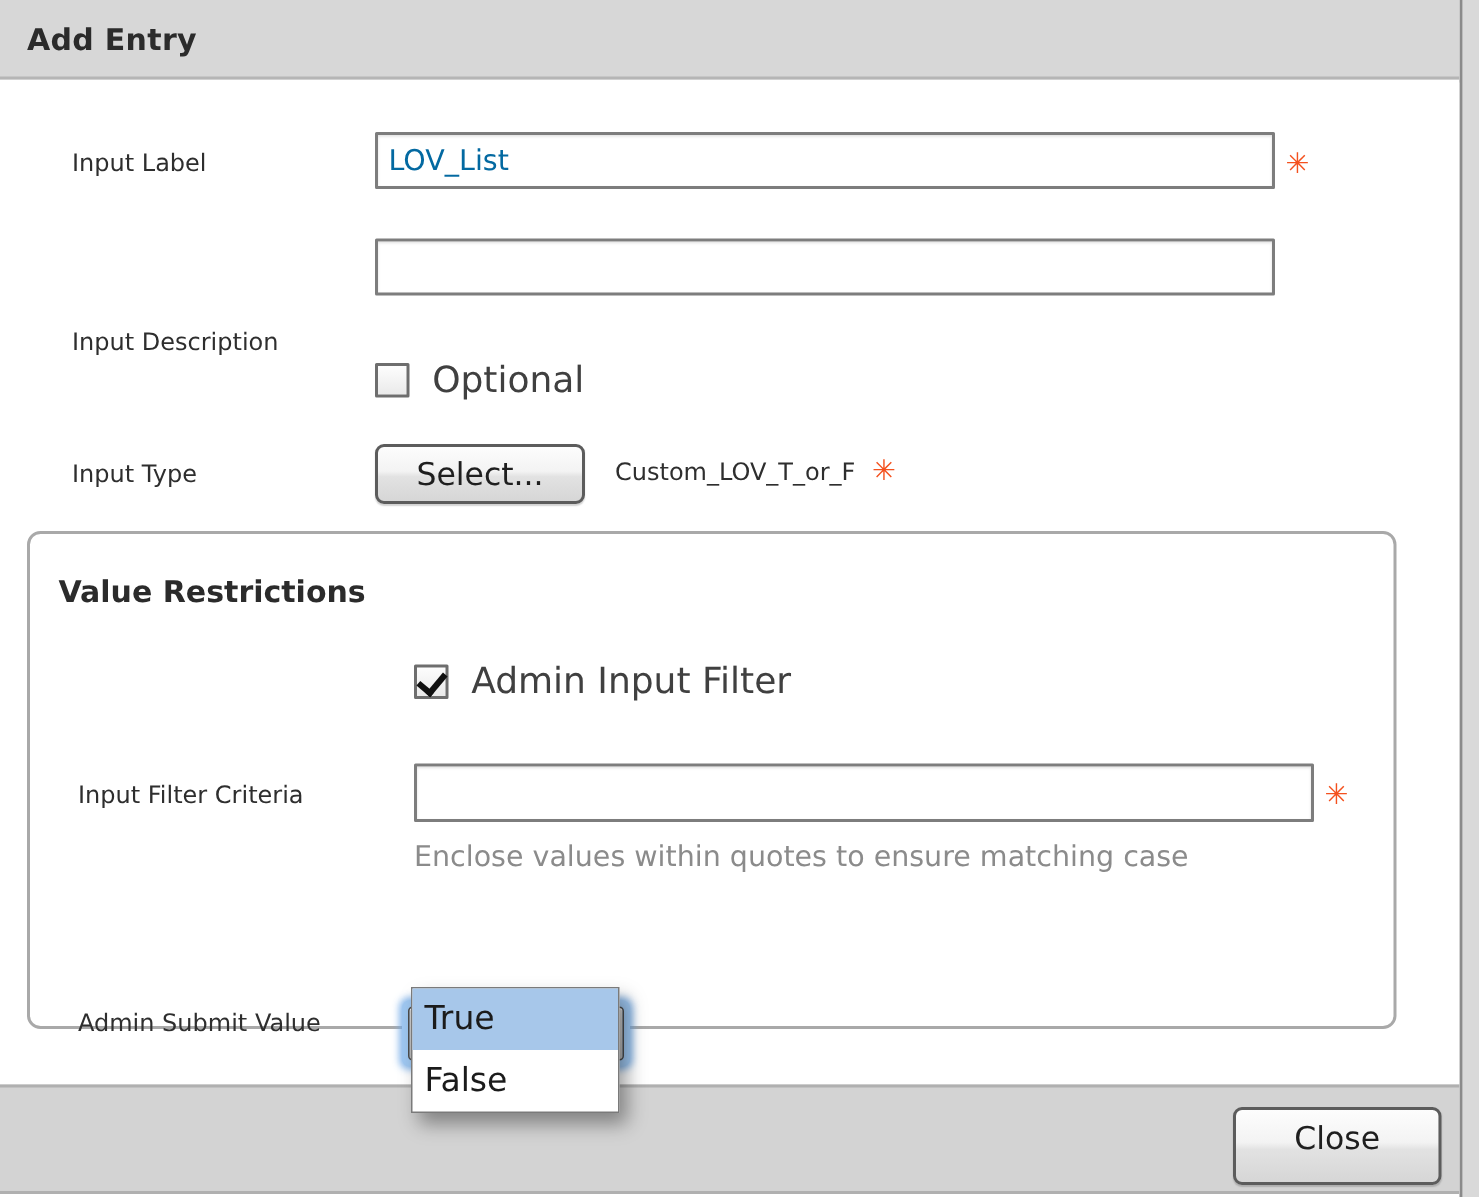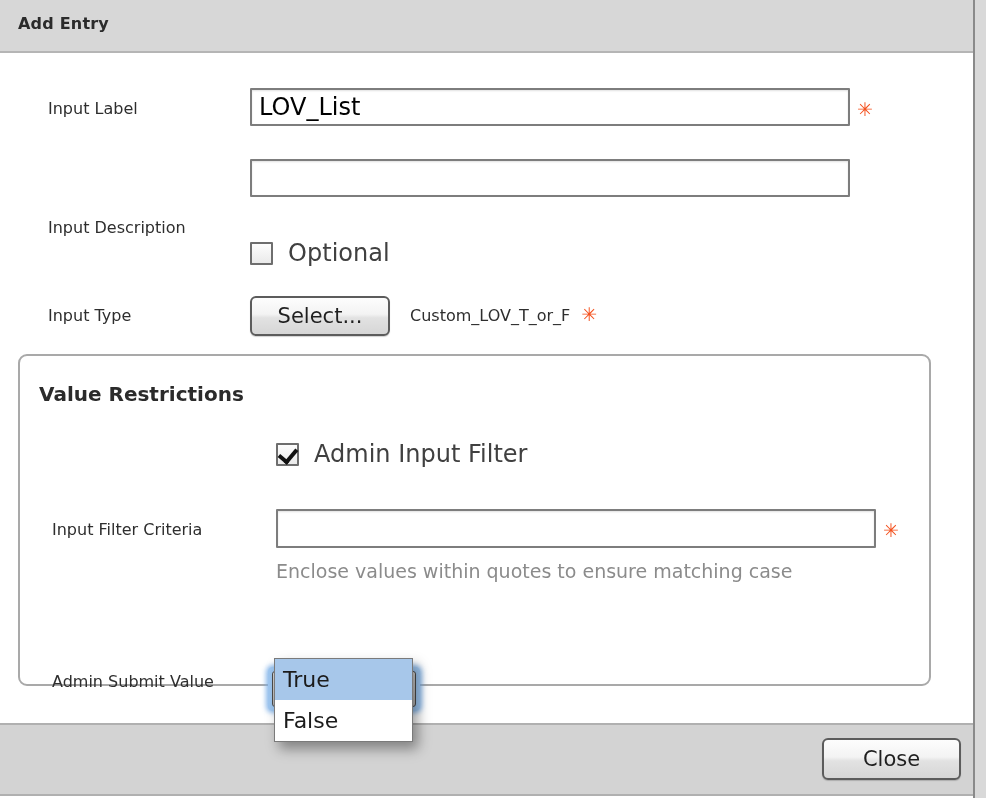--- a/index.html
+++ b/index.html
@@ -41,21 +41,21 @@
     width: 973px;
     height: 53px;
     background: #d7d7d7;
     border-bottom: 2px solid #b5b5b5;
     box-sizing: border-box;
   }
   #titlebar .title {
     position: absolute;
     left: 18px;
     top: 14px;
-    font-size: 16px;
+    font-size: 20px;
     font-weight: bold;
     color: #2b2b2b;
     letter-spacing: 0.2px;
   }
 
   
   #dlgbody {
     position: absolute;
     left: 0;
     top: 55px;
@@ -70,22 +70,22 @@
     font-size: 16px;
     color: #2e2e2e;
     white-space: nowrap;
   }
 
   .textbox {
     background: #ffffff;
     border: 2px solid #7d7d7d;
     box-sizing: border-box;
     font-family: "DejaVu Sans", sans-serif;
-    font-size: 24px;
-    color: #000000;
+    font-size: 19px;
+    color: #0369a1;
     padding: 0 7px;
     outline: none;
     border-radius: 1px;
     box-shadow: inset 0 1px 2px rgba(0,0,0,0.12);
   }
 
   .req {
     color: #f4511e;
     font-size: 19px;
     line-height: 1;
@@ -251,21 +251,21 @@
     width: 973px;
     height: 73px;
     background: #d3d3d3;
     border-top: 2px solid #b0b0b0;
     border-bottom: 2px solid #b0b0b0;
     box-sizing: border-box;
     z-index: 10;
   }
   #footer .pbtn { position: absolute; top: 13px; }
   #btn-submit { left: 663px; width: 139px; height: 42px; line-height: 38px; }
-  #btn-close  { left: 822px; width: 139px; height: 42px; line-height: 38px; }
+  #btn-close  { left: 822px; width: 139px; height: 52px; line-height: 38px; }
 </style>
 </head>
 <body>
 
 <div id="page">
 
   <div id="dialog">
 
     <div id="titlebar">
       <div class="title">Add Entry</div>

